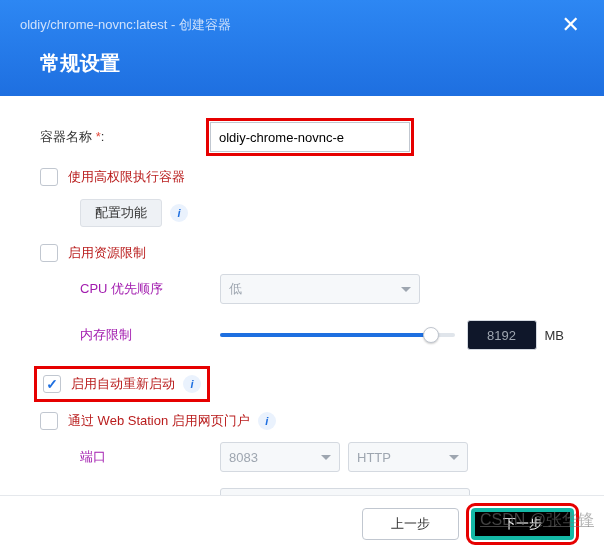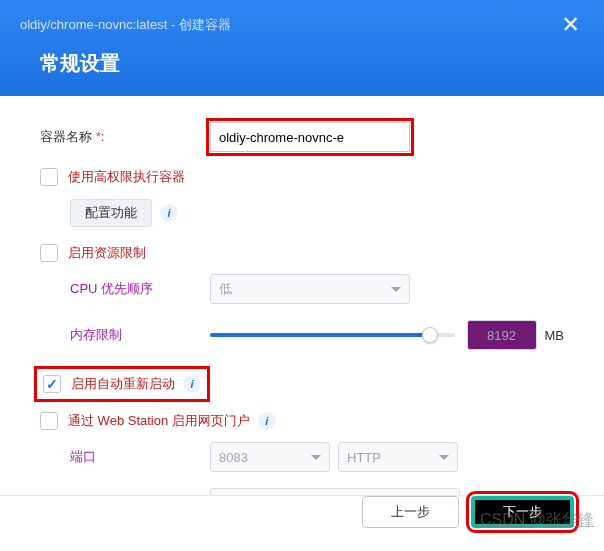--- a/index.html
+++ b/index.html
@@ -13,33 +13,33 @@
   .lbl { width:170px; color:#323232; }
   .req { color:#e34b3d; }
   .txt-input { width:200px; height:30px; border:1px solid #c1c7d0; padding:0 8px; font-size:13px; }
   .hl-red { outline:3px solid #e60000; outline-offset:1px; }
   .chk { width:18px; height:18px; border:1px solid #c1c7d0; border-radius:3px; margin-right:10px; display:inline-flex; align-items:center; justify-content:center; background:#fff; }
   .chk.checked::after { content:"✓"; color:#1e6fe0; font-weight:bold; font-size:14px; }
   .chk-row { display:flex; align-items:center; margin-bottom:12px; }
   .chk-lbl { color:#b91c1c; }
   .btn-small { background:#eef1f5; border:1px solid #dce0e6; height:28px; padding:0 14px; font-size:13px; border-radius:3px; cursor:pointer; color:#333; }
   .info-ico { width:18px; height:18px; border-radius:50%; background:#eaf2fd; color:#1e6fe0; display:inline-flex; align-items:center; justify-content:center; font-weight:bold; font-size:11px; font-style:italic; margin-left:8px; }
-  .sub { margin-left:30px; }
+  .sub { margin-left:40px; }
   .sub .row .lbl { width:140px; color:#a21caf; }
   .select { width:200px; height:30px; border:1px solid #d4d9e0; background:#f6f8fa; color:#9ea6b0; padding:0 8px; display:flex; align-items:center; justify-content:space-between; border-radius:3px; }
   .caret { width:0; height:0; border-left:5px solid transparent; border-right:5px solid transparent; border-top:5px solid #9ea6b0; }
   .slider { flex:1; height:4px; background:#e0e5eb; position:relative; border-radius:2px; margin-right:12px; }
   .slider-fill { position:absolute; left:0; top:0; height:4px; width:90%; background:#1e6fe0; border-radius:2px; }
   .slider-thumb { position:absolute; left:90%; top:50%; transform:translate(-50%,-50%); width:16px; height:16px; border-radius:50%; background:#fff; border:1px solid #c0c6cf; box-shadow:0 1px 2px rgba(0,0,0,.2); }
-  .num-box { width:70px; height:30px; border:1px solid #d4d9e0; background:#701a75; color:#9ea6b0; text-align:center; display:flex; align-items:center; justify-content:center; border-radius:3px; margin-right:8px; }
+  .num-box { width:70px; height:30px; border:1px solid #d4d9e0; background:#0f172a; color:#9ea6b0; text-align:center; display:flex; align-items:center; justify-content:center; border-radius:3px; margin-right:8px; }
   .unit { color:#323232; }
   .group-hl { border:3px solid #e60000; padding:6px 6px 2px 6px; margin-left:-6px; margin-bottom:10px; display:inline-block; }
   .sel-sm { width:120px; height:30px; border:1px solid #d4d9e0; background:#f6f8fa; color:#9ea6b0; padding:0 8px; display:flex; align-items:center; justify-content:space-between; border-radius:3px; margin-right:8px; }
   .add-port { width:250px; height:30px; border:1px solid #d4d9e0; background:#f6f8fa; color:#9ea6b0; display:flex; align-items:center; justify-content:center; border-radius:3px; }
-  .footer { position:absolute; bottom:0; left:0; right:0; border-top:1px solid #e5e8ec; height:56px; display:flex; align-items:flex-start; justify-content:flex-end; padding:0 30px; gap:12px; background:#fff; }
+  .footer { position:absolute; bottom:0; left:0; right:0; border-top:1px solid #e5e8ec; height:56px; display:flex; align-items:center; justify-content:flex-end; padding:0 30px; gap:12px; background:#fff; }
   .btn { height:32px; padding:0 28px; border-radius:4px; font-size:13px; cursor:pointer; border:1px solid #c1c7d0; background:#fff; color:#333; }
   .btn-primary { background:#000000; color:#fff; border:4px solid #14b8a6; position:relative; outline:3px solid #e60000; outline-offset:2px; }
   .wm { position:absolute; right:10px; bottom:20px; color:rgba(120,120,120,.55); font-size:16px; pointer-events:none;text-decoration:underline; }
 </style>
 </head>
 <body>
 
 <div class="hdr">
   <div class="hdr-top">
     <span>oldiy/chrome-novnc:latest - 创建容器</span>

